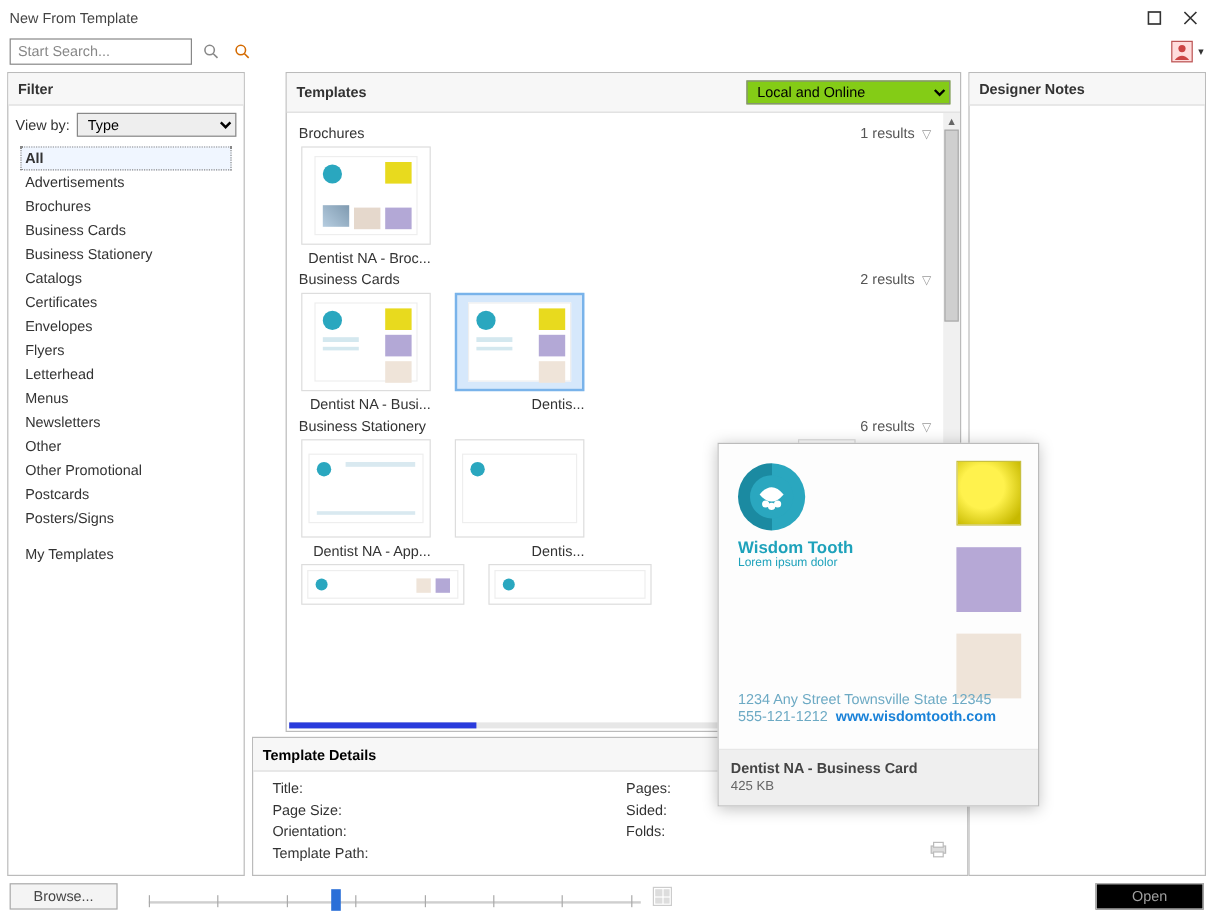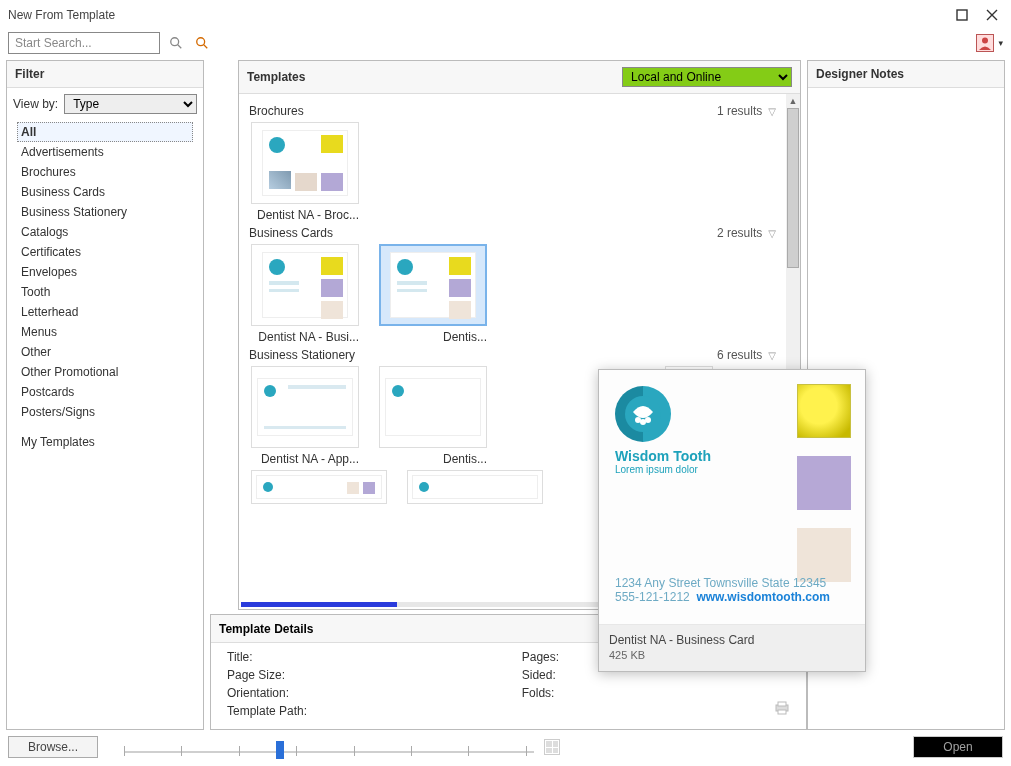--- a/index.html
+++ b/index.html
@@ -79,21 +79,21 @@
 .preview-img .logo { width:56px; height:56px; border-radius:50%; background:conic-gradient(#2aa7bf 0 50%, #1b8aa1 50% 100%); position:relative; display:flex; align-items:center; justify-content:center;}
 .preview-img .logo svg { width:40px; height:40px; }
 .preview-img .brand { margin-top:6px; color:#1ea2bb; font-weight:700; font-size:14px;}
 .preview-img .tag { color:#1ea2bb; font-size:10px;}
 .preview-img .flower { position:absolute; top:14px; right:14px; width:54px; height:54px; background:radial-gradient(circle at 40% 40%, #fff24d 0 18px, #c7b900 38px); border:1px solid #c8c040;}
 .preview-img .block-lav { position:absolute; top:86px; right:14px; width:54px; height:54px; background:#b6a8d6;}
 .preview-img .block-tan { position:absolute; top:158px; right:14px; width:54px; height:54px; background:#efe4d9;}
 .preview-img .addr { position:absolute; bottom:20px; left:16px; font-size:10px; color:#6daac4;}
 .preview-img .addr .link { color:#1a82d8; font-weight:600;}
 .preview-footer { padding:8px 10px 10px 10px; background:#efefef;}
-.preview-footer .ptitle { font-weight:400; color:#444; margin-bottom:2px;}
+.preview-footer .ptitle { font-weight:700; color:#444; margin-bottom:2px;}
 .preview-footer .psize { color:#666; font-size:11px;}
 
 
 .details-panel { border:1px solid #bbb; margin-top:4px; }
 .details-header { display:flex; padding:6px 8px; font-weight:600; border-bottom:1px solid #ddd; align-items:center; background:#f7f7f7;}
 .details-header .spacer { flex:1; }
 .details-header .chev { color:#888; font-size:11px; cursor:pointer;}
 .details-body { display:flex; padding:6px 10px 10px 16px; color:#333; gap:40px;}
 .details-col { display:flex; flex-direction:column; gap:2px; }
 .details-col div { padding:1px 0;}
@@ -169,23 +169,24 @@
     </div>
     <div class="category-list">
       <div class="category-item selected">All</div>
       <div class="category-item">Advertisements</div>
       <div class="category-item">Brochures</div>
       <div class="category-item">Business Cards</div>
       <div class="category-item">Business Stationery</div>
       <div class="category-item">Catalogs</div>
       <div class="category-item">Certificates</div>
       <div class="category-item">Envelopes</div>
-      <div class="category-item">Tooth</div>
+      <div class="category-item">Flyers</div>
       <div class="category-item">Letterhead</div>
       <div class="category-item">Menus</div>
+      <div class="category-item">Newsletters</div>
       <div class="category-item">Other</div>
       <div class="category-item">Other Promotional</div>
       <div class="category-item">Postcards</div>
       <div class="category-item">Posters/Signs</div>
       <div class="category-spacer"></div>
       <div class="category-item">My Templates</div>
     </div>
   </div>
 
   <div style="flex:1; display:flex; flex-direction:column; min-width:0;">

